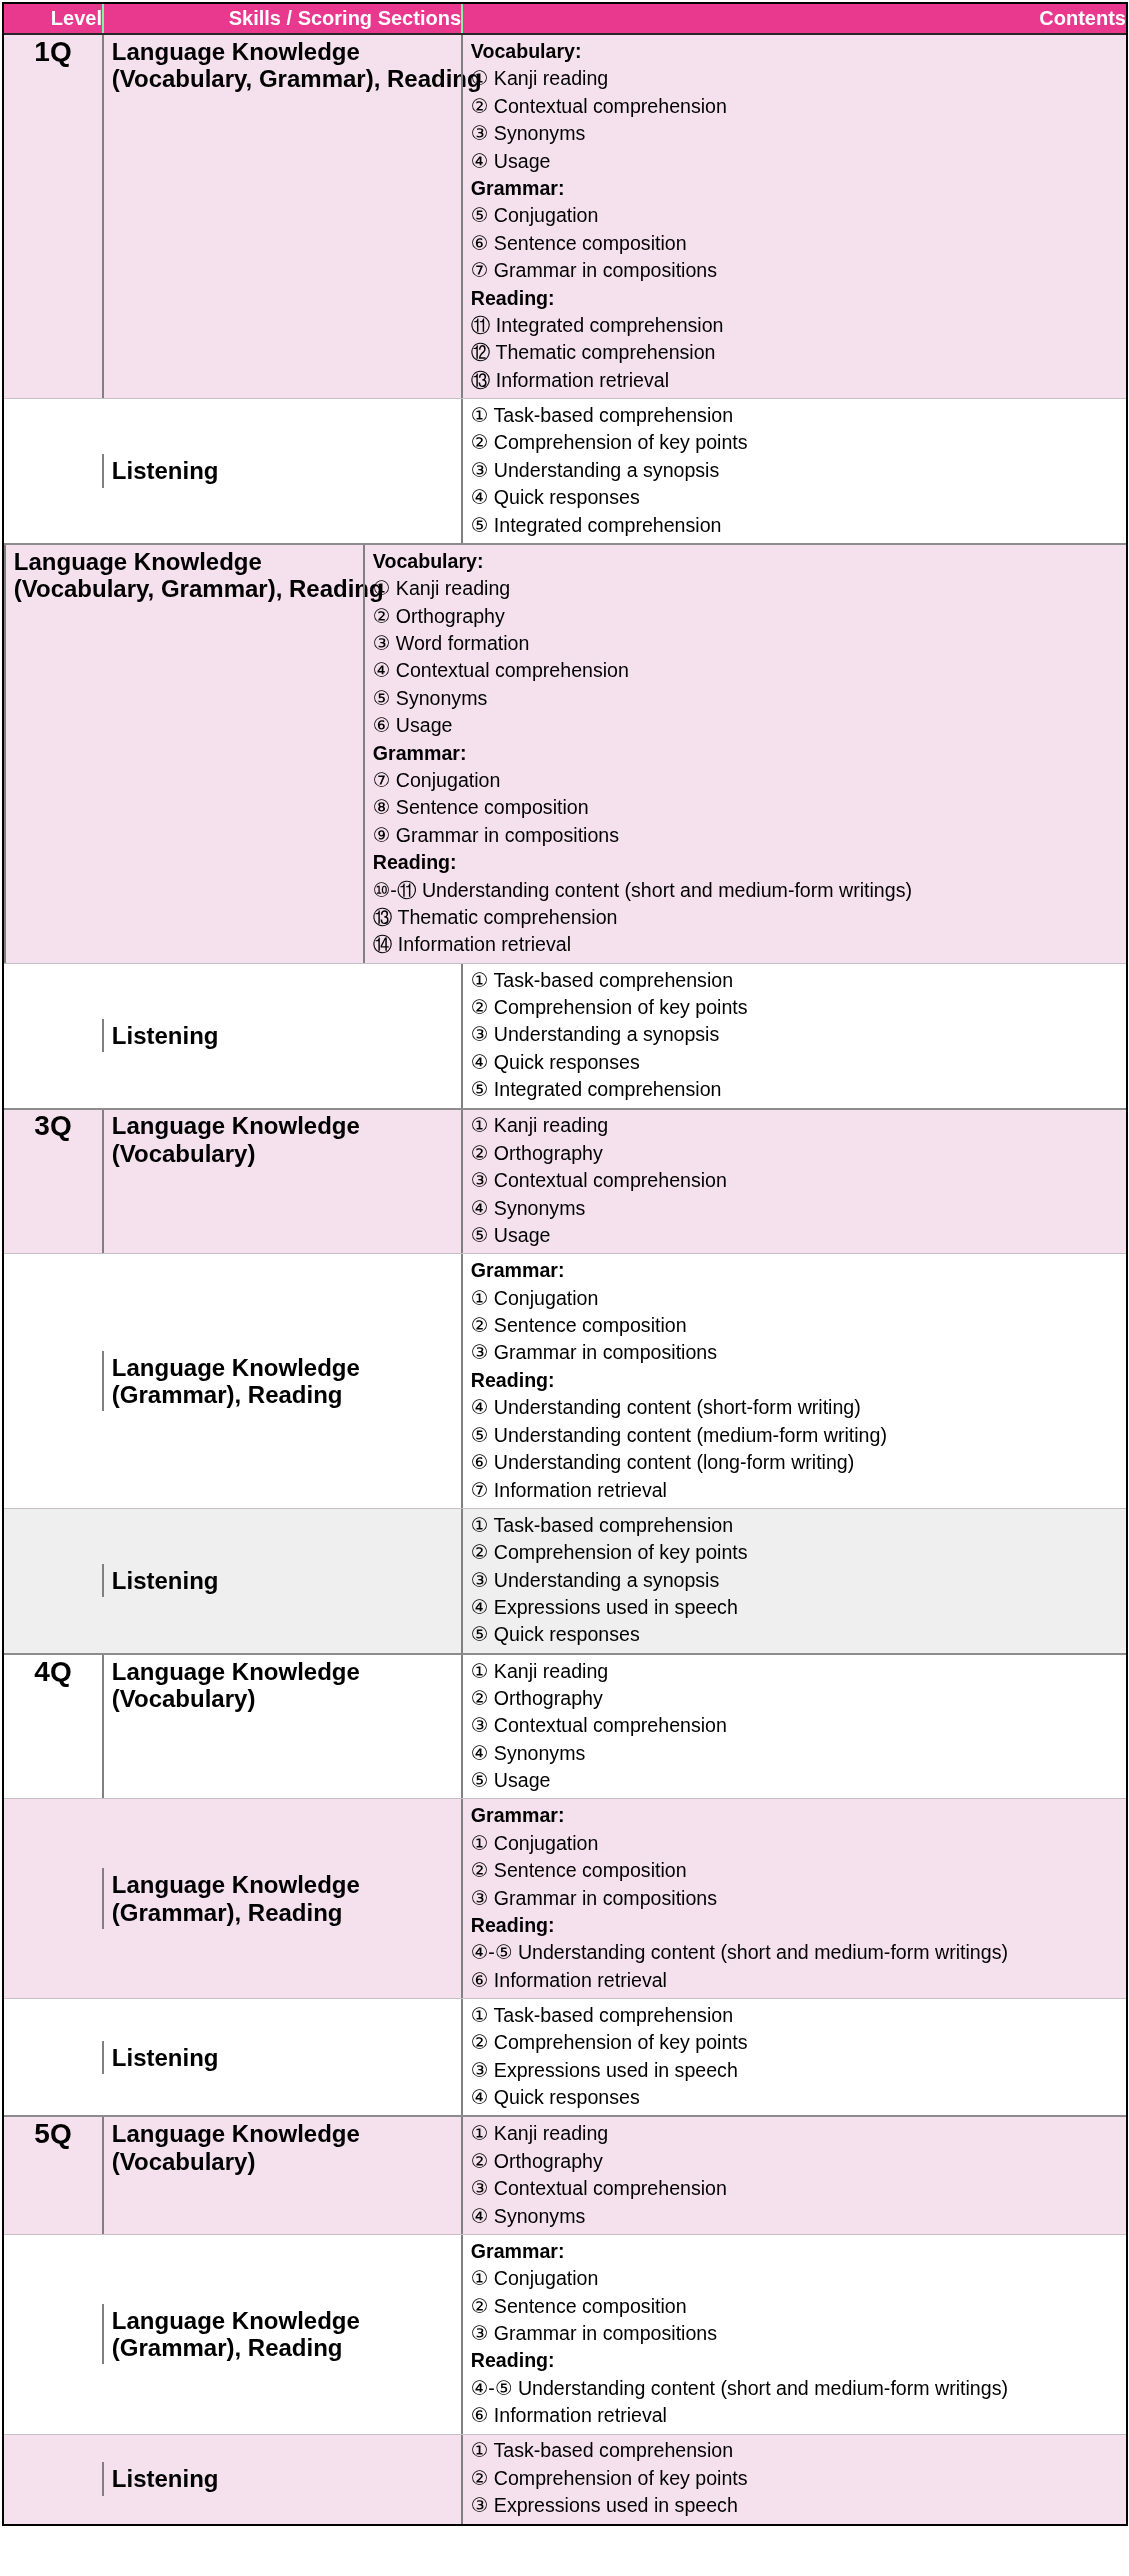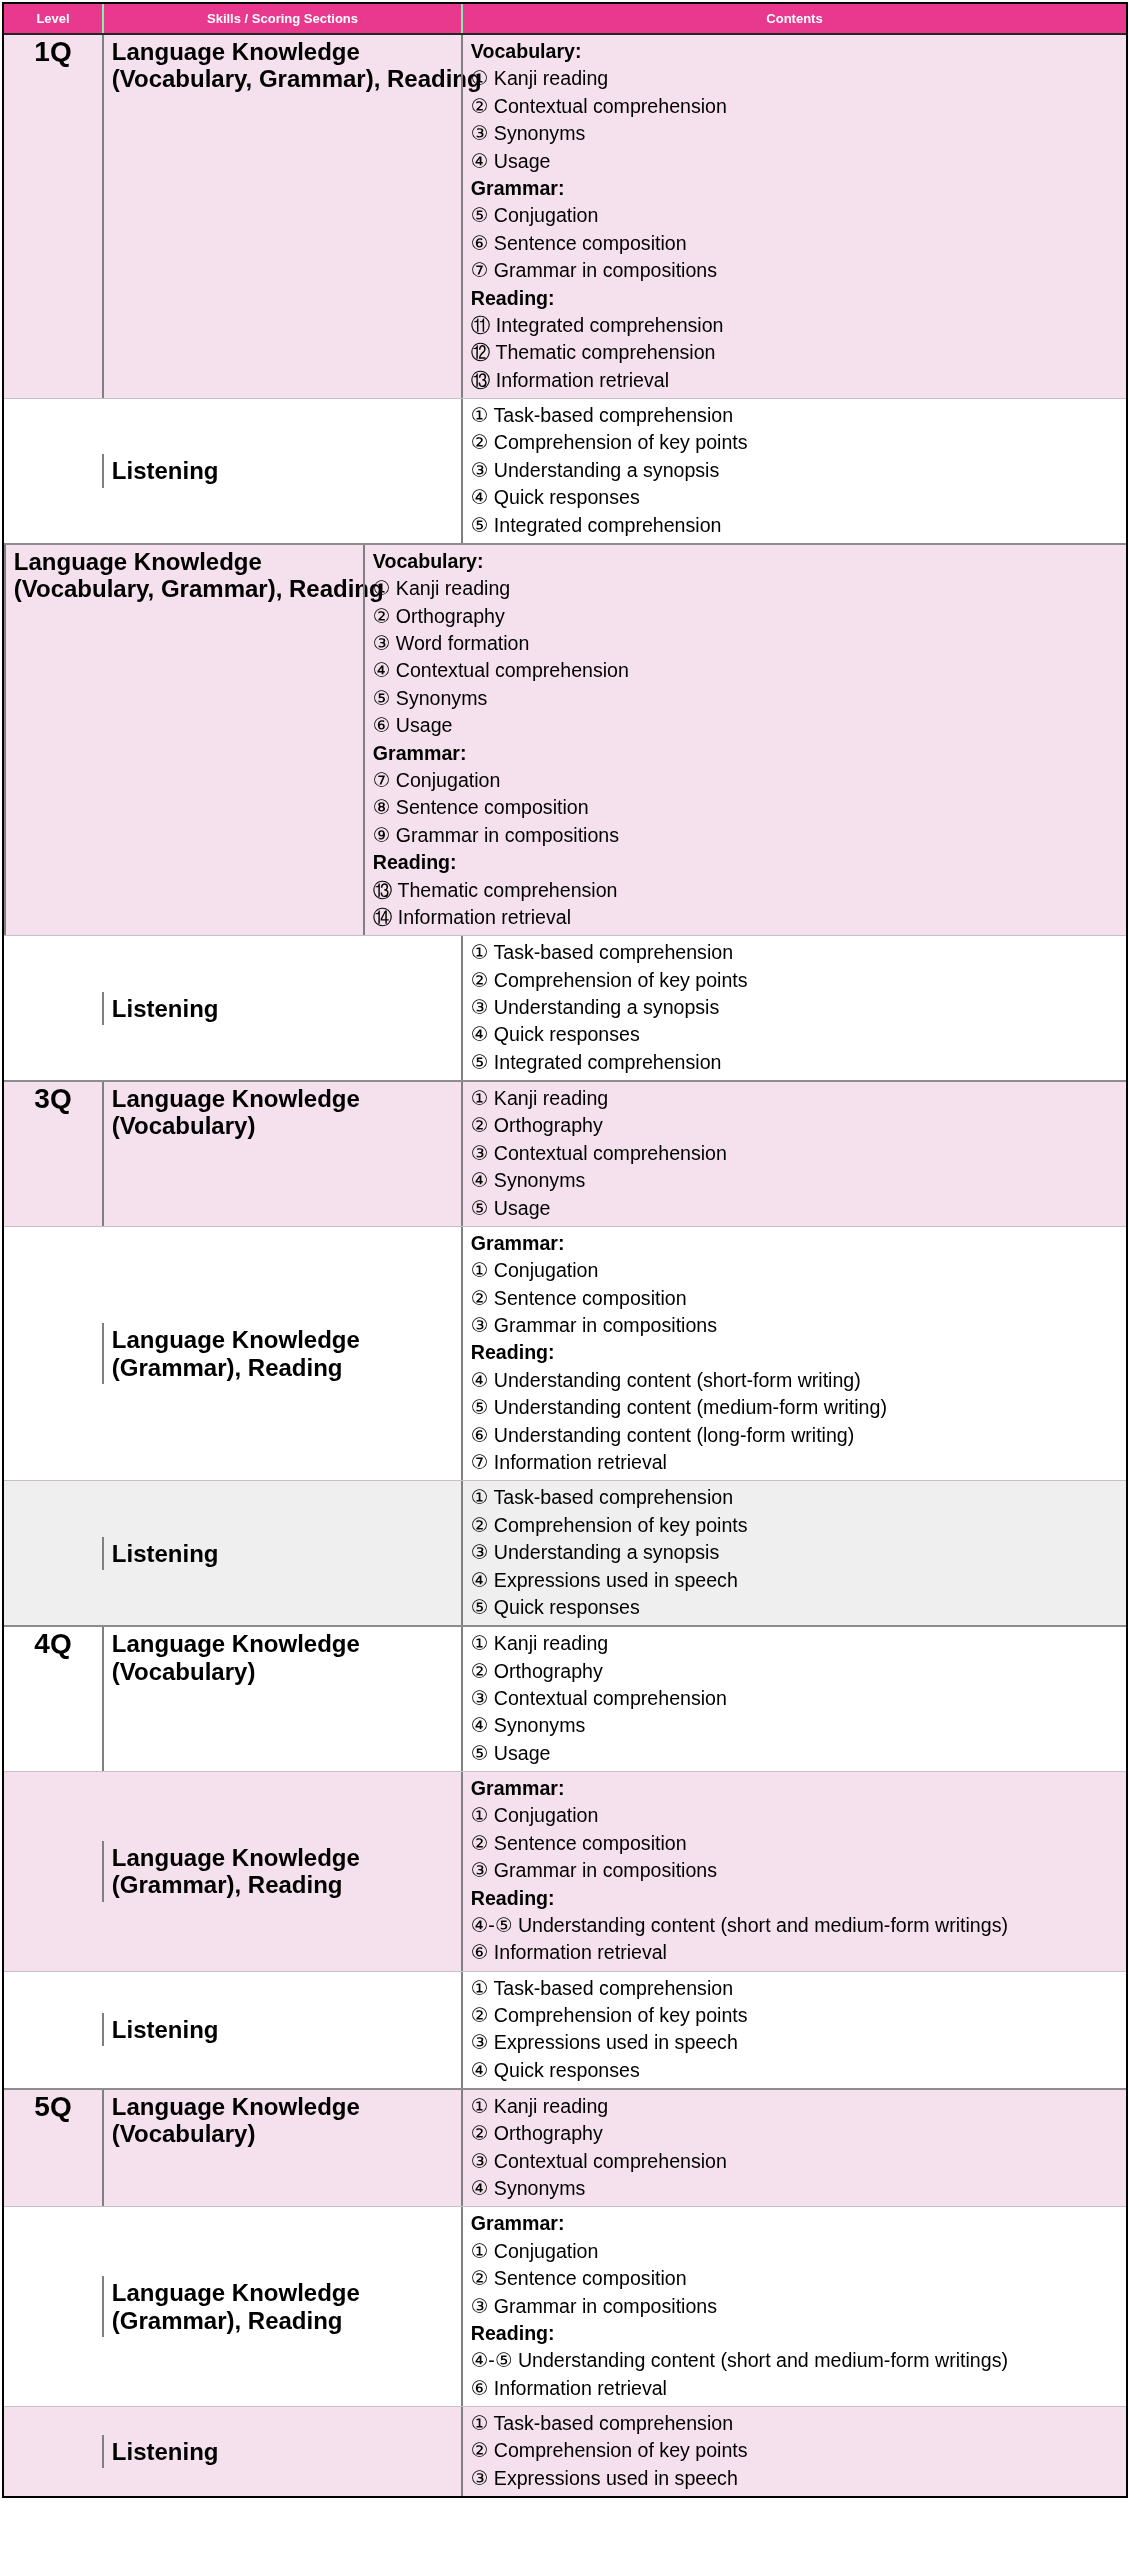--- a/index.html
+++ b/index.html
@@ -31,23 +31,23 @@
   .col-skills{width:359px;flex:0 0 359px;box-sizing:border-box;border-left:2px solid var(--col-border);}
   .col-contents{flex:1 1 auto;box-sizing:border-box;border-left:2px solid var(--col-border);}
   
   .header-row{
     background:var(--header-bg);
     color:var(--header-text);
     border-bottom:2px solid #262626;
   }
   .header-row .hcell{
     font-weight:bold;
-    font-size:13px;
+    font-size:20px;
     line-height:29px;
-    text-align:center;
+    text-align:right;
   }
   .header-row .col-skills,.header-row .col-contents{border-left:2px solid #86efac;}
   
   .group + .group{border-top:2.9px solid var(--group-border);}
   .subrow + .subrow{border-top:1px solid var(--subrow-border);align-items:center;}
   .bg-pink{background:var(--pink);}
   .bg-white{background:var(--white);}
   .bg-gray{background:var(--gray);}
   .level-label{
     display:block;
@@ -134,20 +134,21 @@
             <div class="content-line">② Orthography</div>
             <div class="content-line">③ Word formation</div>
             <div class="content-line">④ Contextual comprehension</div>
             <div class="content-line">⑤ Synonyms</div>
             <div class="content-line">⑥ Usage</div>
             <div class="content-line bold">Grammar:</div>
             <div class="content-line">⑦ Conjugation</div>
             <div class="content-line">⑧ Sentence composition</div>
             <div class="content-line">⑨ Grammar in compositions</div>
             <div class="content-line bold">Reading:</div>
+            <div class="content-line">⑩-⑪ Understanding content (short and medium-form writings)</div>
             <div class="content-line">⑬ Thematic comprehension</div>
             <div class="content-line">⑭ Information retrieval</div>
           </div>
         </div>
         <div class="row subrow bg-white">
           <div class="col-level"></div>
           <div class="col-skills skills-cell">
             <div class="skill-line">Listening</div>
           </div>
           <div class="col-contents contents-cell">

